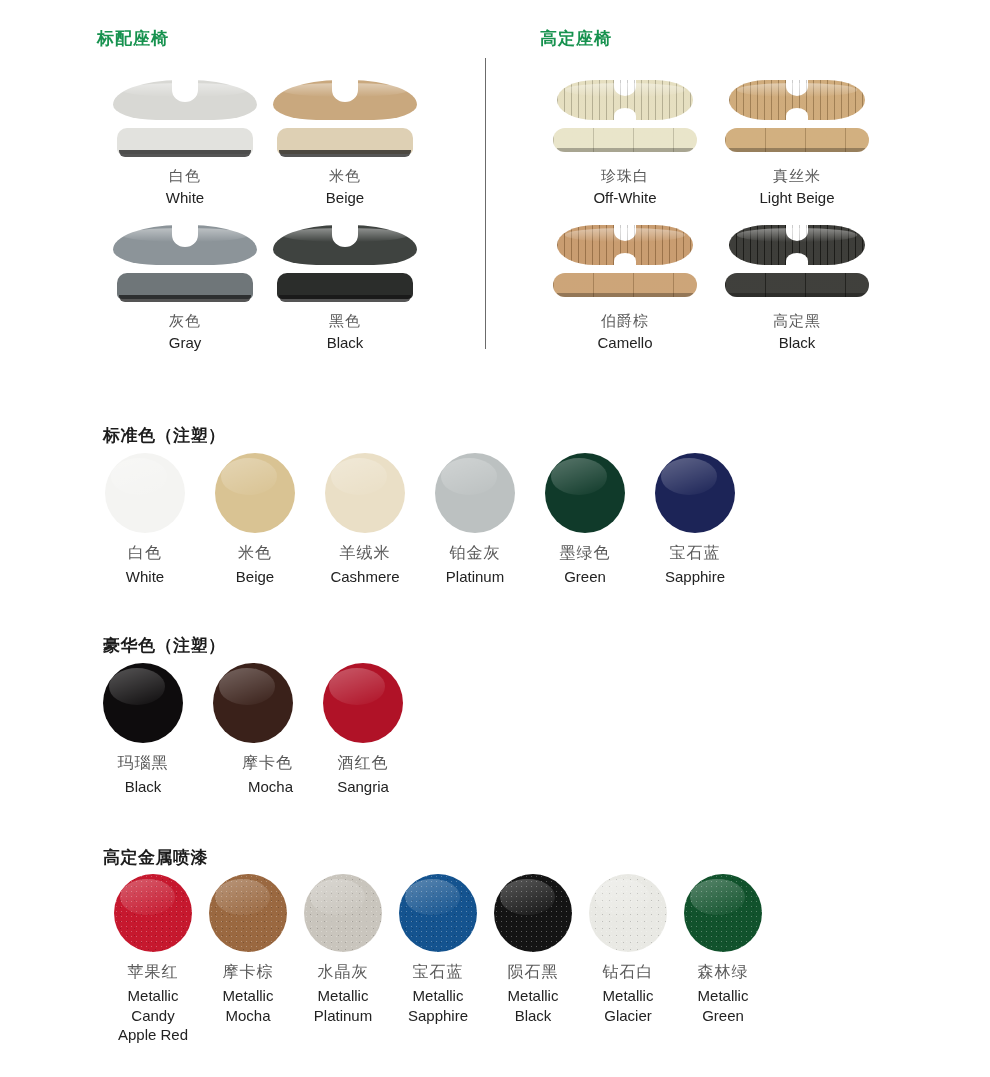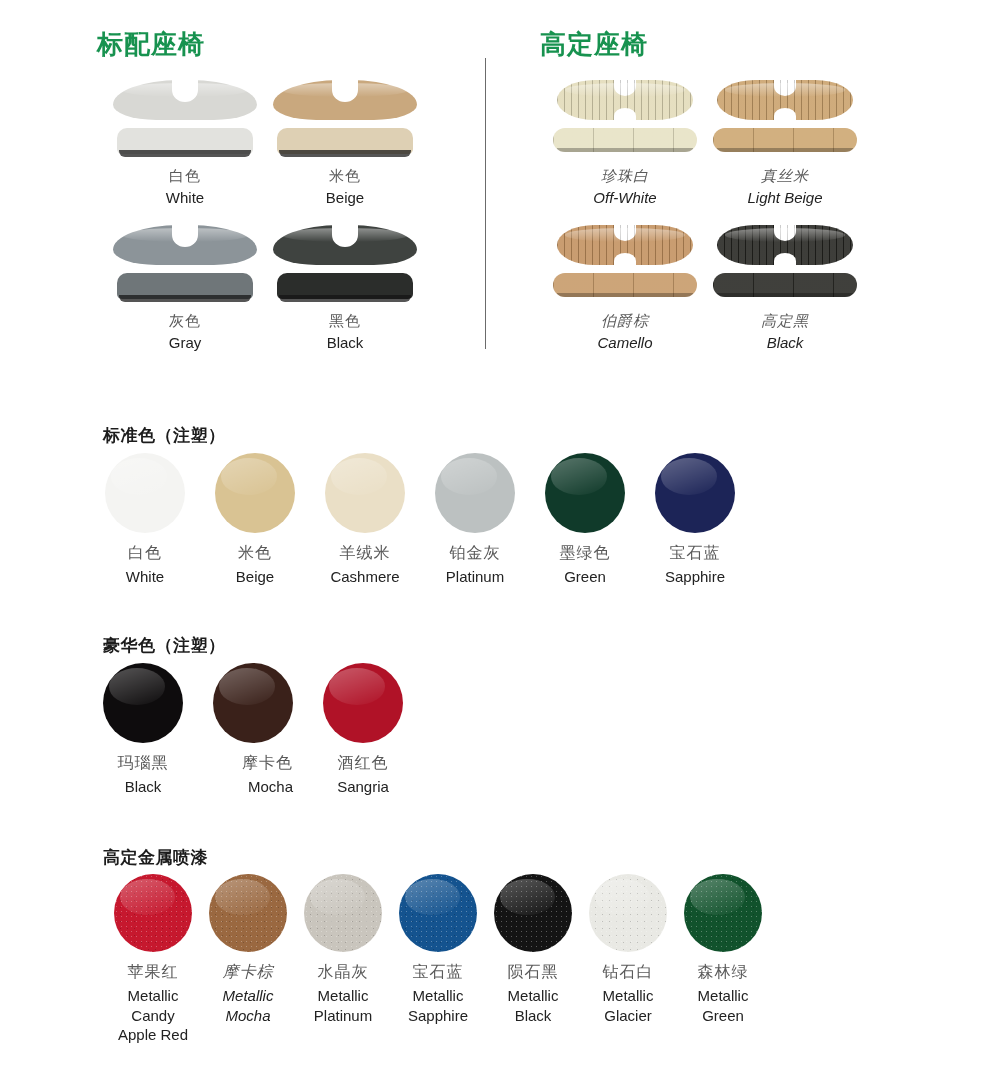--- a/index.html
+++ b/index.html
@@ -5,21 +5,21 @@
   html,body{margin:0;padding:0;}
   body{
     width:990px;height:1077px;background:#ffffff;
     font-family:"Liberation Sans","DejaVu Sans",sans-serif;
     position:relative;overflow:hidden;
   }
   .page{position:relative;width:990px;height:1077px;}
 
   
   .sec-head-green{
-    position:absolute;color:#17924f;font-size:26px;font-weight:bold;
+    position:absolute;color:#17924f;font-size:17px;font-weight:bold;
     letter-spacing:1px;white-space:nowrap;
   }
   .sec-head-dark{
     position:absolute;color:#1c1c1c;font-size:17px;font-weight:bold;
     letter-spacing:.5px;white-space:nowrap;
   }
 
   .divider{
     position:absolute;left:485px;top:58px;width:1px;height:291px;
     background:#6b6b6b;
@@ -172,21 +172,21 @@
             <div class="gloss"></div>
           </div>
           <div class="st-seat" style="background: rgb(43, 45, 43);"></div>
         </div>
         <div class="seat-label-cn">黑色</div>
         <div class="seat-label-en">Black</div>
       </div>
     </div>
 
   <div class="seat-grid" id="prm-seats" style="left:545px;top:78px;grid-template-columns:160px 160px;
-              grid-template-rows:145px 145px;gap:0 0;font-style:italic;">
+              grid-template-rows:145px 145px;gap:0 12px;">
       <div class="seat-cell">
         <div class="seat-art">
           <div class="pr-back" style="background: rgb(226, 219, 184);">
             <div class="pleats"></div>
             <div class="gloss"></div>
           </div>
           <div class="pr-seat" style="background: rgb(231, 226, 196);">
             <div class="pleats"></div>
           </div>
         </div>
@@ -308,21 +308,21 @@
   <div class="sec-head-dark" style="left:103px;top:846px;">高定金属喷漆</div>
   <div class="swatch-row" id="met-colors" style="left:114px;top:874px;gap:17px;">
       <div class="swatch-cell" style="width: 78px;">
         <div class="dot metal" style="width: 78px; height: 78px; background: rgb(198, 24, 46);">
           <div class="grain"></div>
           <div class="sheen"></div>
         </div>
         <div class="sw-cn">苹果红</div>
         <div class="sw-en">Metallic Candy Apple Red</div>
       </div>
-      <div class="swatch-cell" style="width: 78px; font-style: italic;">
+      <div class="swatch-cell" style="width: 78px;">
         <div class="dot metal" style="width: 78px; height: 78px; background: rgb(154, 104, 64);">
           <div class="grain"></div>
           <div class="sheen"></div>
         </div>
         <div class="sw-cn">摩卡棕</div>
         <div class="sw-en">Metallic Mocha</div>
       </div>
       <div class="swatch-cell" style="width: 78px;">
         <div class="dot metal" style="width: 78px; height: 78px; background: rgb(201, 197, 189);">
           <div class="grain"></div>

